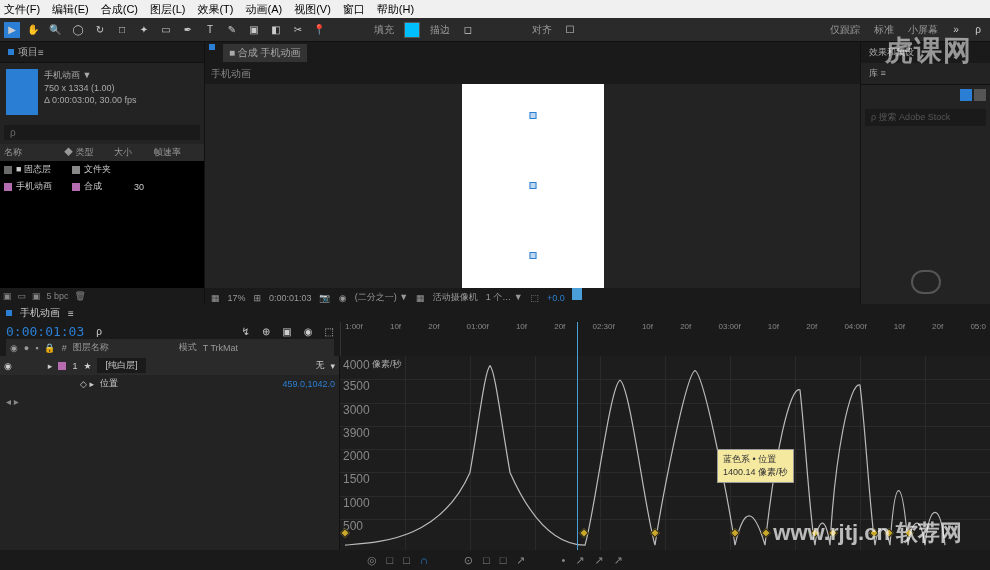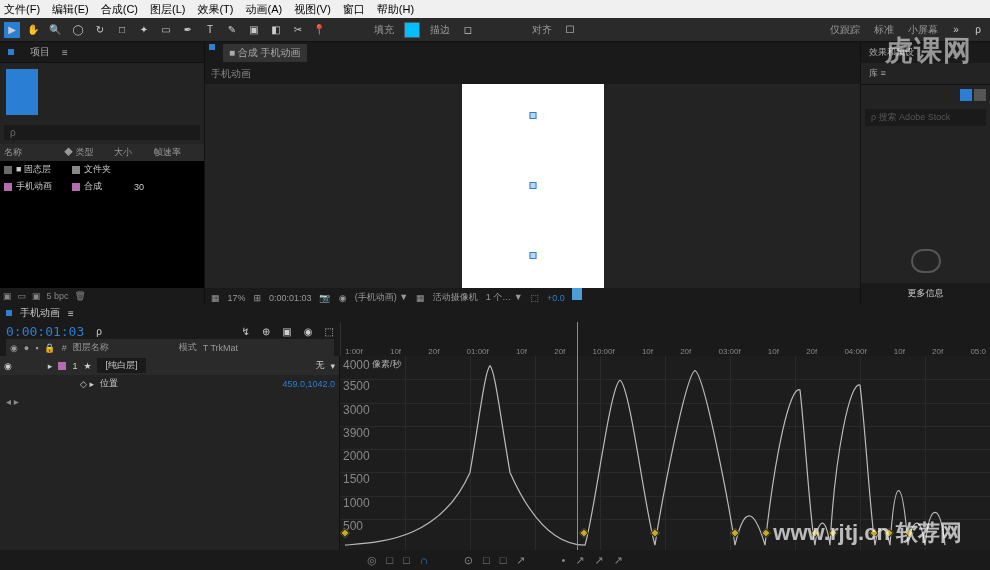--- a/index.html
+++ b/index.html
@@ -6,21 +6,21 @@
 body { background: #1a1a1a; color: #ccc; width: 990px; height: 570px; overflow: hidden; font-size: 10px; }
 .menubar { background: #f0f0f0; color: #000; height: 18px; display: flex; align-items: center; padding: 0 4px; gap: 12px; font-size: 11px; }
 .menubar span { cursor: pointer; }
 .toolbar { background: #2a2a2a; height: 24px; display: flex; align-items: center; padding: 0 4px; gap: 6px; border-bottom: 1px solid #111; }
 .tool-icon { width: 16px; height: 16px; display: flex; align-items: center; justify-content: center; color: #ccc; cursor: pointer; }
 .tool-icon.active { background: #2a7fd4; }
 .toolbar-label { color: #999; font-size: 10px; margin: 0 4px; }
 .color-swatch { width: 16px; height: 16px; background: #00bfff; border: 1px solid #555; }
 .main-row { display: flex; height: 262px; }
 .project-panel { width: 205px; background: #232323; border-right: 1px solid #111; display: flex; flex-direction: column; }
-.panel-tab { background: #1a1a1a; padding: 3px 8px; font-size: 10px; color: #aaa; border-bottom: 1px solid #111; display: flex; align-items: center; gap: 12px; }
+.panel-tab { background: #1a1a1a; padding: 3px 8px; font-size: 10px; color: #aaa; border-bottom: 1px solid #111; display: flex; align-items: center; }
 .panel-tab .dot { width: 6px; height: 6px; background: #2a7fd4; margin-right: 4px; }
 .proj-header { display: flex; padding: 6px; gap: 6px; background: #232323; }
 .proj-thumb { width: 32px; height: 46px; background: #2a7fd4; }
 .proj-meta { font-size: 9px; color: #aaa; line-height: 1.4; }
 .proj-search { background: #1a1a1a; padding: 2px 6px; margin: 4px; font-size: 10px; color: #666; display: flex; align-items: center; }
 .proj-cols { display: flex; background: #2a2a2a; font-size: 9px; color: #999; padding: 2px 4px; }
 .proj-cols span:nth-child(1) { width: 60px; }
 .proj-cols span:nth-child(2) { width: 50px; }
 .proj-cols span:nth-child(3) { width: 40px; }
 .proj-rows { flex: 1; background: #000000; }
@@ -45,21 +45,21 @@
 .grid-icons { display: flex; gap: 2px; justify-content: flex-end; padding: 4px; }
 .grid-icons .gi { width: 12px; height: 12px; background: #2a7fd4; }
 .right-empty { flex: 1; display: flex; flex-direction: column; align-items: center; justify-content: flex-end; padding: 10px; color: #666; text-align: center; gap: 6px; }
 .cloud-icon { width: 30px; height: 24px; border: 2px solid #555; border-radius: 12px; position: relative; }
 .right-more { padding: 4px; text-align: center; color: #ccc; background: #1a1a1a; }
 .timeline { height: 266px; background: #1a1a1a; display: flex; flex-direction: column; }
 .tl-tab-row { display: flex; align-items: center; padding: 2px 6px; background: #1a1a1a; gap: 8px; }
 .tl-header { display: flex; height: 34px; }
 .tl-time-box { width: 340px; background: #1a1a1a; padding: 2px 6px; display: flex; flex-direction: column; justify-content: space-around; }
 .tc-display { color: #2a7fd4; font-size: 13px; font-family: monospace; }
-.tl-ruler { flex: 1; background: #1a1a1a; display: flex; align-items: flex-end; font-size: 8px; color: #888; position: relative; border-left: 1px solid #333; }
+.tl-ruler { flex: 1; background: #1a1a1a; display: flex; align-items: flex-start; font-size: 8px; color: #888; position: relative; border-left: 1px solid #333; }
 .tl-ruler-marks { display: flex; width: 100%; padding: 0 4px; justify-content: space-between; }
 .tl-layers { display: flex; flex: 1; }
 .tl-left { width: 340px; background: #232323; border-right: 1px solid #111; }
 .tl-cols { display: flex; background: #2a2a2a; font-size: 9px; color: #999; padding: 2px 4px; gap: 6px; align-items: center; }
 .tl-row { display: flex; padding: 2px 4px; font-size: 9px; color: #ccc; align-items: center; gap: 6px; background: #2a2a2a; }
 .tl-row.prop { background: #232323; padding-left: 80px; }
 .tl-row .lname { background: #1a1a1a; padding: 1px 8px; }
 .prop-val { color: #2a7fd4; }
 .tl-graph { flex: 1; background: #1d1d1d; position: relative; overflow: hidden; }
 .graph-grid { position: absolute; inset: 0; }
@@ -123,20 +123,25 @@
   <div class="tool-icon">»</div>
   <div class="tool-icon">ρ</div>
 </div>
 
 <div class="main-row">
 
   <div class="project-panel">
     <div class="panel-tab"><span class="dot"></span><span>项目</span> ≡</div>
     <div class="proj-header">
       <div class="proj-thumb"></div>
+      <div class="proj-meta">
+        <div>手机动画 ▼</div>
+        <div>750 x 1334 (1.00)</div>
+        <div>Δ 0:00:03:00, 30.00 fps</div>
+      </div>
     </div>
     <div class="proj-search">ρ</div>
     <div class="proj-cols">
       <span>名称</span>
         <span>◆ <span>类型</span></span>
         <span>大小</span>
         <span>帧速率</span>
     </div>
     <div class="proj-rows">
       <div class="proj-row">
@@ -175,41 +180,40 @@
         <div class="handle" style="top:168px"></div>
       </div>
     </div>
     <div class="comp-footer">
       <span>▦</span>
       <span>17%</span>
       <span>⊞</span>
       <span>0:00:01:03</span>
       <span>📷</span>
       <span>◉</span>
-      <span>(手机动画)  ▼</span>
+      <span>(二分之一)  ▼</span>
       <span>▦</span>
       <span>活动摄像机</span>
       <span>1 个…  ▼</span>
       <span>⬚</span>
       <span style="color:#2a7fd4">+0.0</span>
     </div>
   </div>
 
   <div class="right-col">
     <div class="right-panel-tab">效果和预设</div>
     <div class="right-lib"><span>库</span> ≡</div>
     <div class="grid-icons">
       <div class="gi"></div>
       <div class="gi" style="background:#555"></div>
     </div>
     <div class="right-search">ρ  搜索 Adobe Stock</div>
     <div class="right-empty">
       <div class="cloud-icon"></div>
     </div>
-    <div class="right-more">更多信息</div>
   </div>
 </div>
 
 <div class="timeline">
   <div class="tl-tab-row">
     <span class="dot" style="width:6px;height:6px;background:#2a7fd4;display:inline-block"></span>
     <span>手机动画</span> ≡
   </div>
   <div class="tl-header">
     <div class="tl-time-box">
@@ -235,21 +239,21 @@
       </div>
     </div>
     <div class="tl-ruler">
       <div class="tl-ruler-marks">
         <span>1:00f</span>
           <span>10f</span>
           <span>20f</span>
           <span>01:00f</span>
           <span>10f</span>
           <span>20f</span>
-          <span>10:00f</span>
+          <span>02:30f</span>
           <span>10f</span>
           <span>20f</span>
           <span>03:00f</span>
           <span>10f</span>
           <span>20f</span>
           <span>04:00f</span>
           <span>10f</span>
           <span>20f</span>
           <span>05:0</span>
       </div>
@@ -315,20 +319,24 @@
       <div class="kf" style="left:0.8%"></div>
       <div class="kf" style="left:37.5%"></div>
       <div class="kf" style="left:48.5%"></div>
       <div class="kf" style="left:60.8%"></div>
       <div class="kf" style="left:65.5%"></div>
       <div class="kf" style="left:73%"></div>
       <div class="kf" style="left:75.8%"></div>
       <div class="kf" style="left:82.2%"></div>
       <div class="kf" style="left:84.5%"></div>
       <div class="kf" style="left:87.5%"></div>
+      <div class="tooltip" style="left:58%;top:48%">
+        <div>蓝色系 • 位置</div>
+        <div>1400.14 像素/秒</div>
+      </div>
     </div>
   </div>
   <div class="tl-footer">
     <span>◎</span>
     <span>□</span>
     <span>□</span>
     <span style="color:#2a7fd4">∩</span>
     <span style="width:16px"></span>
     <span>⊙</span>
     <span>□</span>

